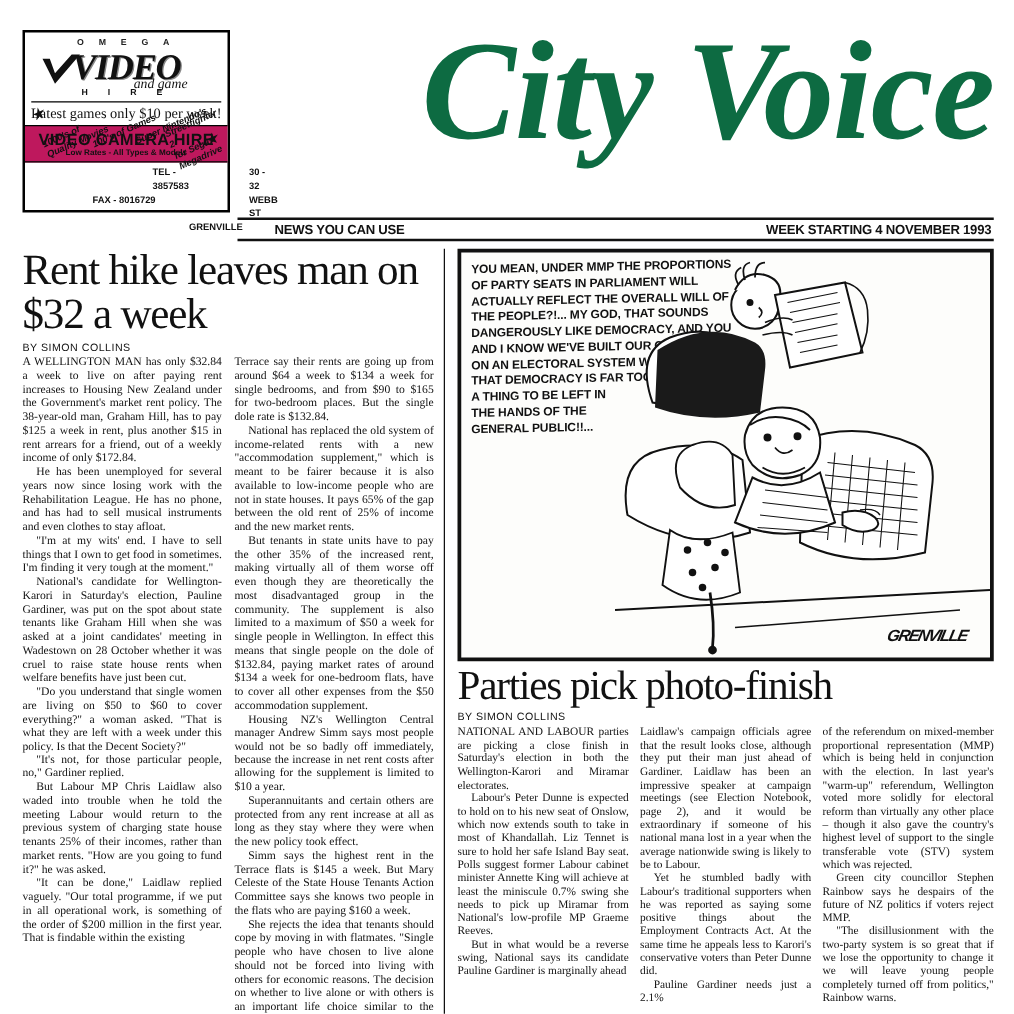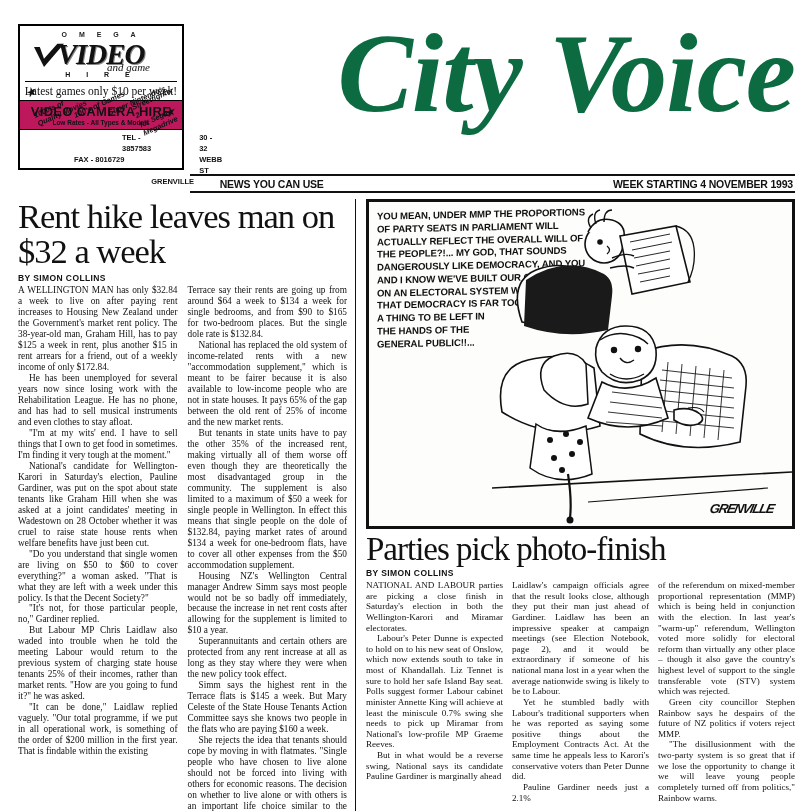--- a/index.html
+++ b/index.html
@@ -109,21 +109,21 @@
   .content { display: flex; padding: 6px 16px 0 18px; gap: 0; }
   .left-block { width: 338px; flex: 0 0 338px; padding-right: 8px; border-right: 1.5px solid #111; }
   .right-block { flex: 1; padding-left: 10px; }
 
   .headline1 {
     font-size: 34.5px; line-height: 1.02; font-weight: normal;
     letter-spacing: -1px; margin-bottom: 4px;
   }
   .byline {
     font-family: "Liberation Sans", sans-serif;
-    font-size: 8.5px; font-weight: bold; letter-spacing: .4px;
+    font-size: 8.5px; font-weight: normal; letter-spacing: .4px;
     margin: 2px 0 2px 0;
   }
   .cols2 { display: flex; gap: 10px; }
   .col { flex: 1; }
   .col p {
     font-size: 9.3px; line-height: 1.18;
     text-align: justify; text-indent: 11px;
     hyphens: auto; margin: 0;
   }
   .col p.first { text-indent: 0; }

